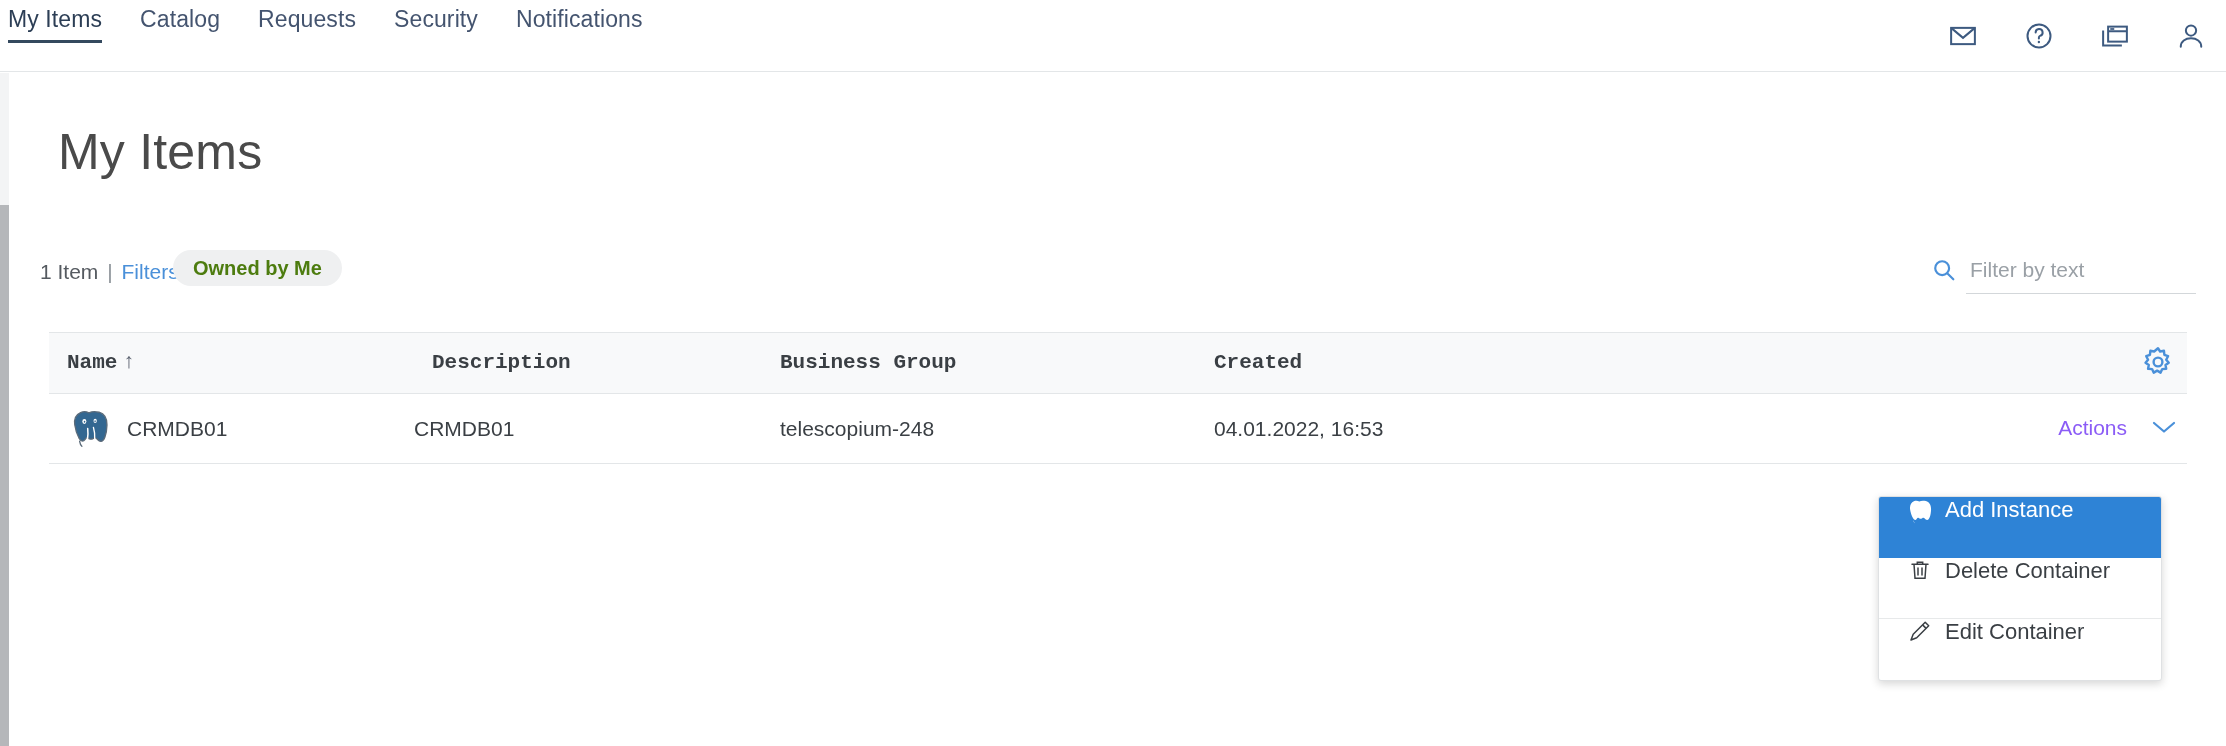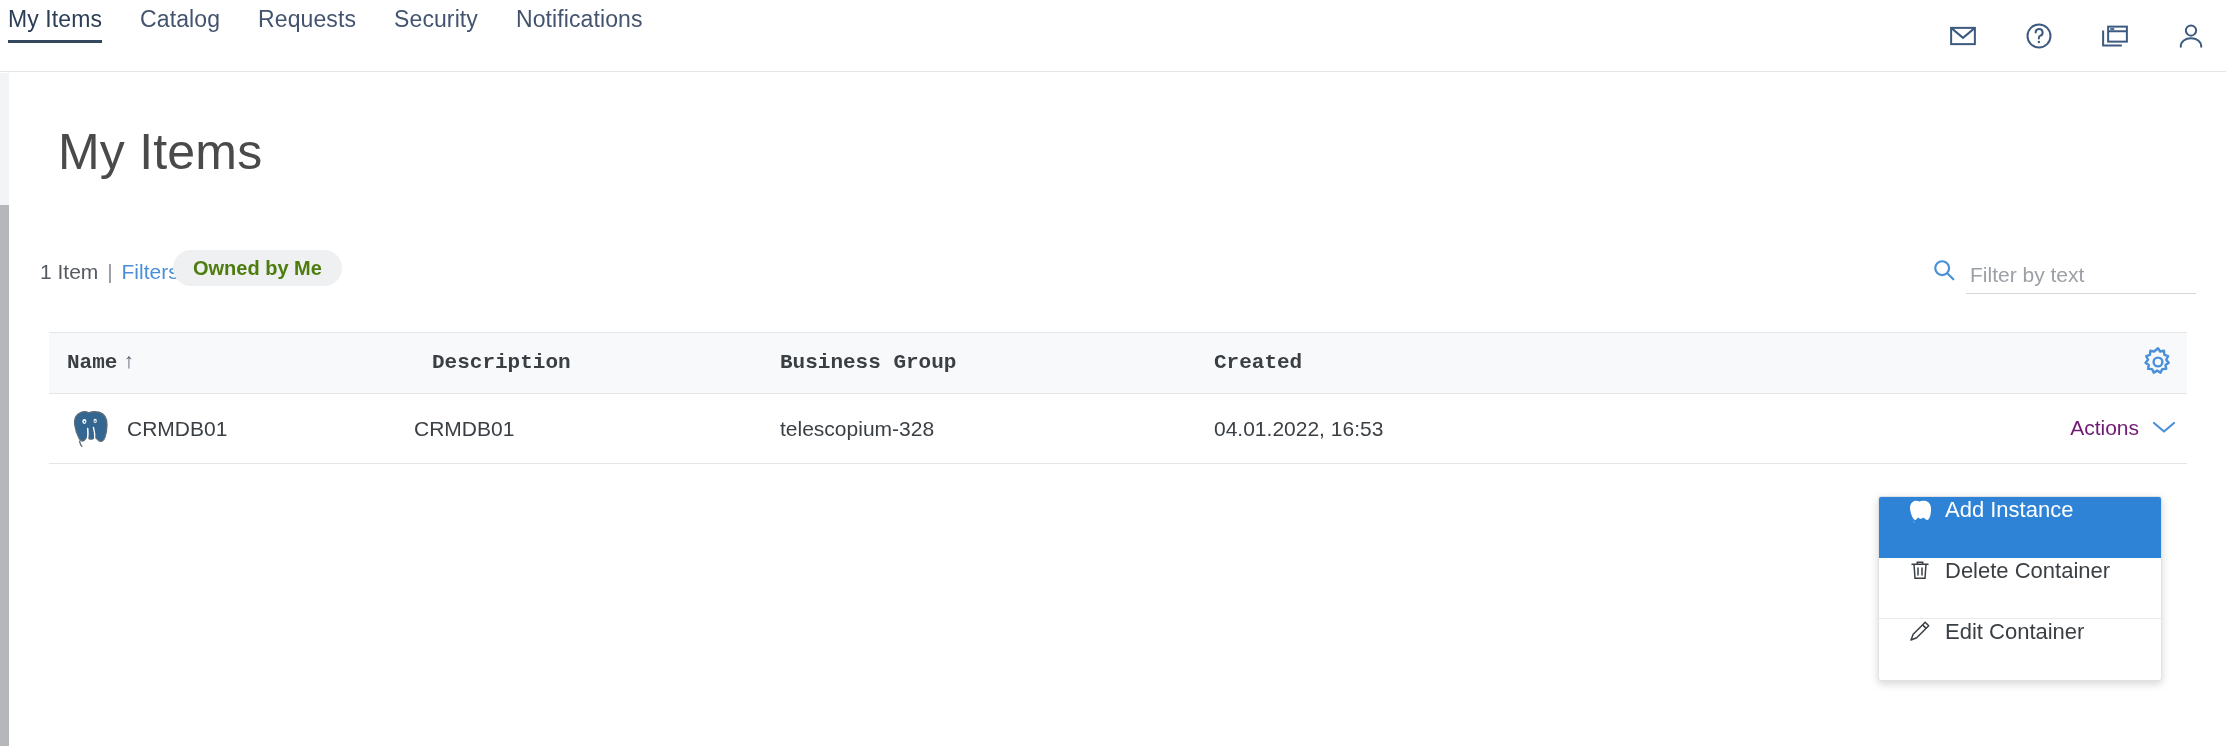--- a/index.html
+++ b/index.html
@@ -91,21 +91,21 @@
     background: #eff0f1; border-radius: 18px;
     font-size: 20px; font-weight: bold; color: #4d7c0f;
     cursor: pointer;
     white-space: nowrap;
   }
 
   .search-wrap {
     position: absolute; right: 30px; top: 4px;
     width: 230px; height: 42px;
     border-bottom: 1px solid #d3d7da;
-    display: flex; align-items: flex-end;
+    display: flex; align-items: center;
   }
   .search-icon { position: absolute; left: -35px; top: 5px; color: #4a90d9; }
   .search-input {
     width: 100%; border: none; outline: none; background: transparent;
     font-family: "Liberation Sans", sans-serif;
     font-size: 21px; color: #3a3f44;
     padding: 0 0 6px 4px;
   }
   .search-input::placeholder { color: #9aa0a6; }
 
@@ -135,22 +135,22 @@
     background: #ffffff;
   }
   .td {
     position: absolute; top: 23px;
     font-size: 21px; color: #3a3f44;
     white-space: nowrap;
   }
   .row-icon { position: absolute; left: 18px; top: 12px; width: 46px; height: 46px; }
   .actions-link {
     position: absolute; right: 10px; top: 22px;
-    font-size: 21px; color: #701a75;
-    display: flex; align-items: center; gap: 12px;
+    font-size: 21px; color: #8b5cf6;
+    display: flex; align-items: center; gap: 24px;
     cursor: pointer; white-space: nowrap;
   }
 
   
   .dropdown {
     position: absolute; left: 1869px; top: 423px;
     width: 284px;
     background: #ffffff;
     border: 1px solid #dfe1e3;
     border-radius: 3px;
@@ -296,21 +296,21 @@
             <ellipse cx="18.3" cy="16.5" rx=".85" ry="1.1"></ellipse>
             <ellipse cx="29.3" cy="15.9" rx=".75" ry="1"></ellipse>
           </g>
           <path d="M21.6 23.6c.4 3.3.3 7.4-.2 10.6" fill="none" stroke="#ffffff" stroke-width="1.6" stroke-linecap="round"></path>
           <path d="M27.6 22.4c1.1 3.8 1.6 8.2 1.3 11.6" fill="none" stroke="#ffffff" stroke-width="1.4" stroke-linecap="round"></path>
           <path d="M13.2 36.8c.4 2.4 1.1 4.3 2.3 5.2" fill="none" stroke="#5b6b7a" stroke-width="1.4" stroke-linecap="round"></path>
         </svg>
       </div>
       <div class="td" style="left:78px;">CRMDB01</div>
       <div class="td" style="left:365px;">CRMDB01</div>
-      <div class="td" style="left:731px;">telescopium-328</div>
+      <div class="td" style="left:731px;">telescopium-248</div>
       <div class="td" style="left:1165px;">04.01.2022, 16:53</div>
       <div class="actions-link">
         <span>Actions</span>
         <span>
           <svg width="26" height="16" viewBox="0 0 26 16" fill="none" stroke="#4a90d9" stroke-width="2.2" stroke-linecap="round" stroke-linejoin="round">
             <polyline points="3,4 13,12.5 23,4"></polyline>
           </svg>
         </span>
       </div>
     </div>

